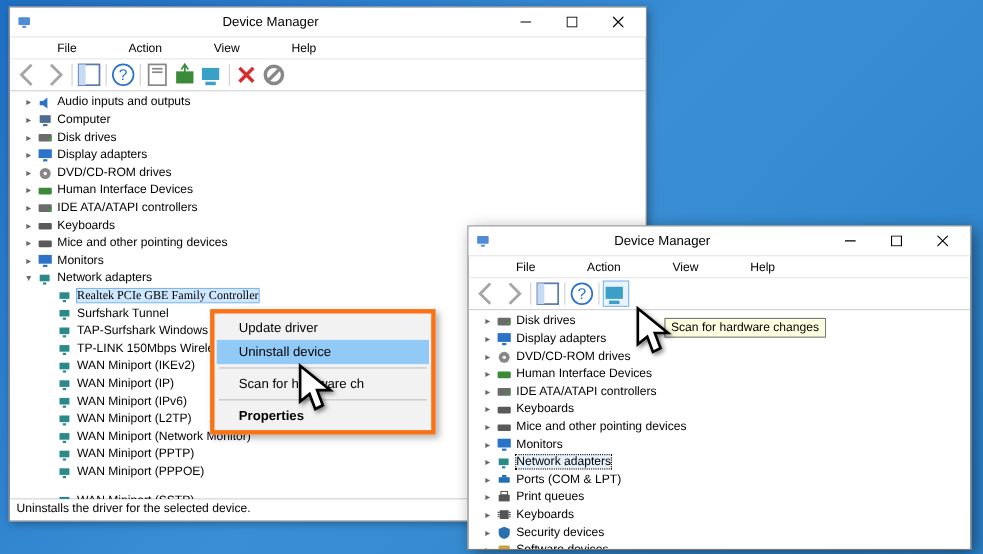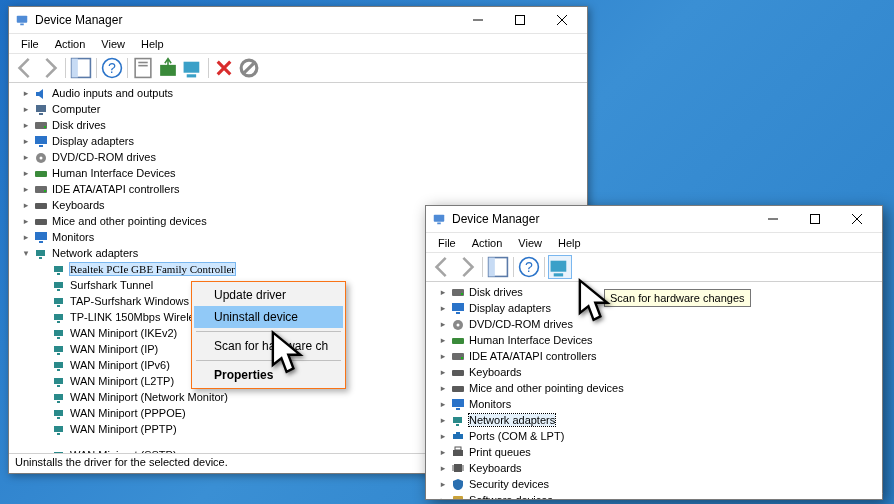--- a/index.html
+++ b/index.html
@@ -25,35 +25,36 @@
   }
   .win1 { left: 8px;  top: 6px;  width: 580px; height: 468px; }
   .win2 { left: 425px; top: 205px; width: 458px; height: 295px; box-shadow: 4px 4px 14px rgba(0,0,0,.45); }
 
   .titlebar {
     height: 26px;
     display: flex;
     align-items: center;
     padding: 0 4px 0 6px;
     background: #fff;
+    text-align: center;
   }
   .titlebar .ticon { width:14px; height:14px; margin-right:6px; }
   .titlebar .ttxt { flex:1; font-size:12px; color:#000; }
   .winbtns { display:flex; }
   .winbtn { width:42px; height:22px; display:flex; align-items:center; justify-content:center; color:#000; }
   .winbtn svg{width:10px;height:10px;}
 
   .menubar {
     height: 20px;
     display:flex;
     align-items:center;
     padding: 0 4px;
     border-top: 1px solid #e5e5e5;
   }
-  .menubar span { padding: 2px 8px; }
+  .menubar span { padding: 2px 8px; margin-left: 31px; }
 
   .toolbar {
     height: 30px;
     display:flex;
     align-items:center;
     padding: 2px 4px;
     border-top: 1px solid #e5e5e5;
     border-bottom: 1px solid #d0d0d0;
     gap:1px;
   }
@@ -113,24 +114,24 @@
   .ic-port  {fill:#1f6fb5;}
   .ic-chip  {fill:#555;}
   .ic-sec   {fill:#2a6fb0;}
   .ic-sw    {fill:#caa23a;}
   .ic-print {fill:#555;}
 
   
   .ctxmenu{
     position:absolute;
     background:#f2f2f2;
-    border:1px solid #f97316;
+    border:4px solid #f97316;
     box-shadow:3px 3px 6px rgba(0,0,0,.3);
     padding:2px;
-    width:155px;
+    width:205px;
     font-size:12px;
   }
   .ctxitem{padding:4px 14px 4px 20px;}
   .ctxitem.hl{background:#91c9f7;}
   .ctxsep{height:1px;background:#c0c0c0;margin:3px 2px;}
   .ctxitem.bold{font-weight:600;}
 
   
   .tooltip{
     position:absolute;
@@ -455,31 +456,31 @@
         <span class="lbl">WAN Miniport (Network Monitor)</span>
       </div>
       <div class="row" style="padding-left: 26px;">
         <span class="arrow" style="visibility: hidden;"></span>
         <span class="icon">
           <svg viewBox="0 0 14 14" width="14" height="14">
             <rect x="2" y="4" width="9" height="6" class="ic-net"></rect>
             <rect x="5" y="11" width="3" height="2" class="ic-net"></rect>
           </svg>
         </span>
+        <span class="lbl">WAN Miniport (PPTP)</span>
+      </div>
+      <div class="row" style="padding-left: 26px;">
+        <span class="arrow" style="visibility: hidden;"></span>
+        <span class="icon">
+          <svg viewBox="0 0 14 14" width="14" height="14">
+            <rect x="2" y="4" width="9" height="6" class="ic-net"></rect>
+            <rect x="5" y="11" width="3" height="2" class="ic-net"></rect>
+          </svg>
+        </span>
         <span class="lbl">WAN Miniport (PPPOE)</span>
-      </div>
-      <div class="row" style="padding-left: 26px;">
-        <span class="arrow" style="visibility: hidden;"></span>
-        <span class="icon">
-          <svg viewBox="0 0 14 14" width="14" height="14">
-            <rect x="2" y="4" width="9" height="6" class="ic-net"></rect>
-            <rect x="5" y="11" width="3" height="2" class="ic-net"></rect>
-          </svg>
-        </span>
-        <span class="lbl">WAN Miniport (PPTP)</span>
       </div>
       <div class="row" style="padding-left: 26px; margin-top: 10px;">
         <span class="arrow" style="visibility: hidden;"></span>
         <span class="icon">
           <svg viewBox="0 0 14 14" width="14" height="14">
             <rect x="2" y="4" width="9" height="6" class="ic-net"></rect>
             <rect x="5" y="11" width="3" height="2" class="ic-net"></rect>
           </svg>
         </span>
         <span class="lbl">WAN Miniport (SSTP)</span>

